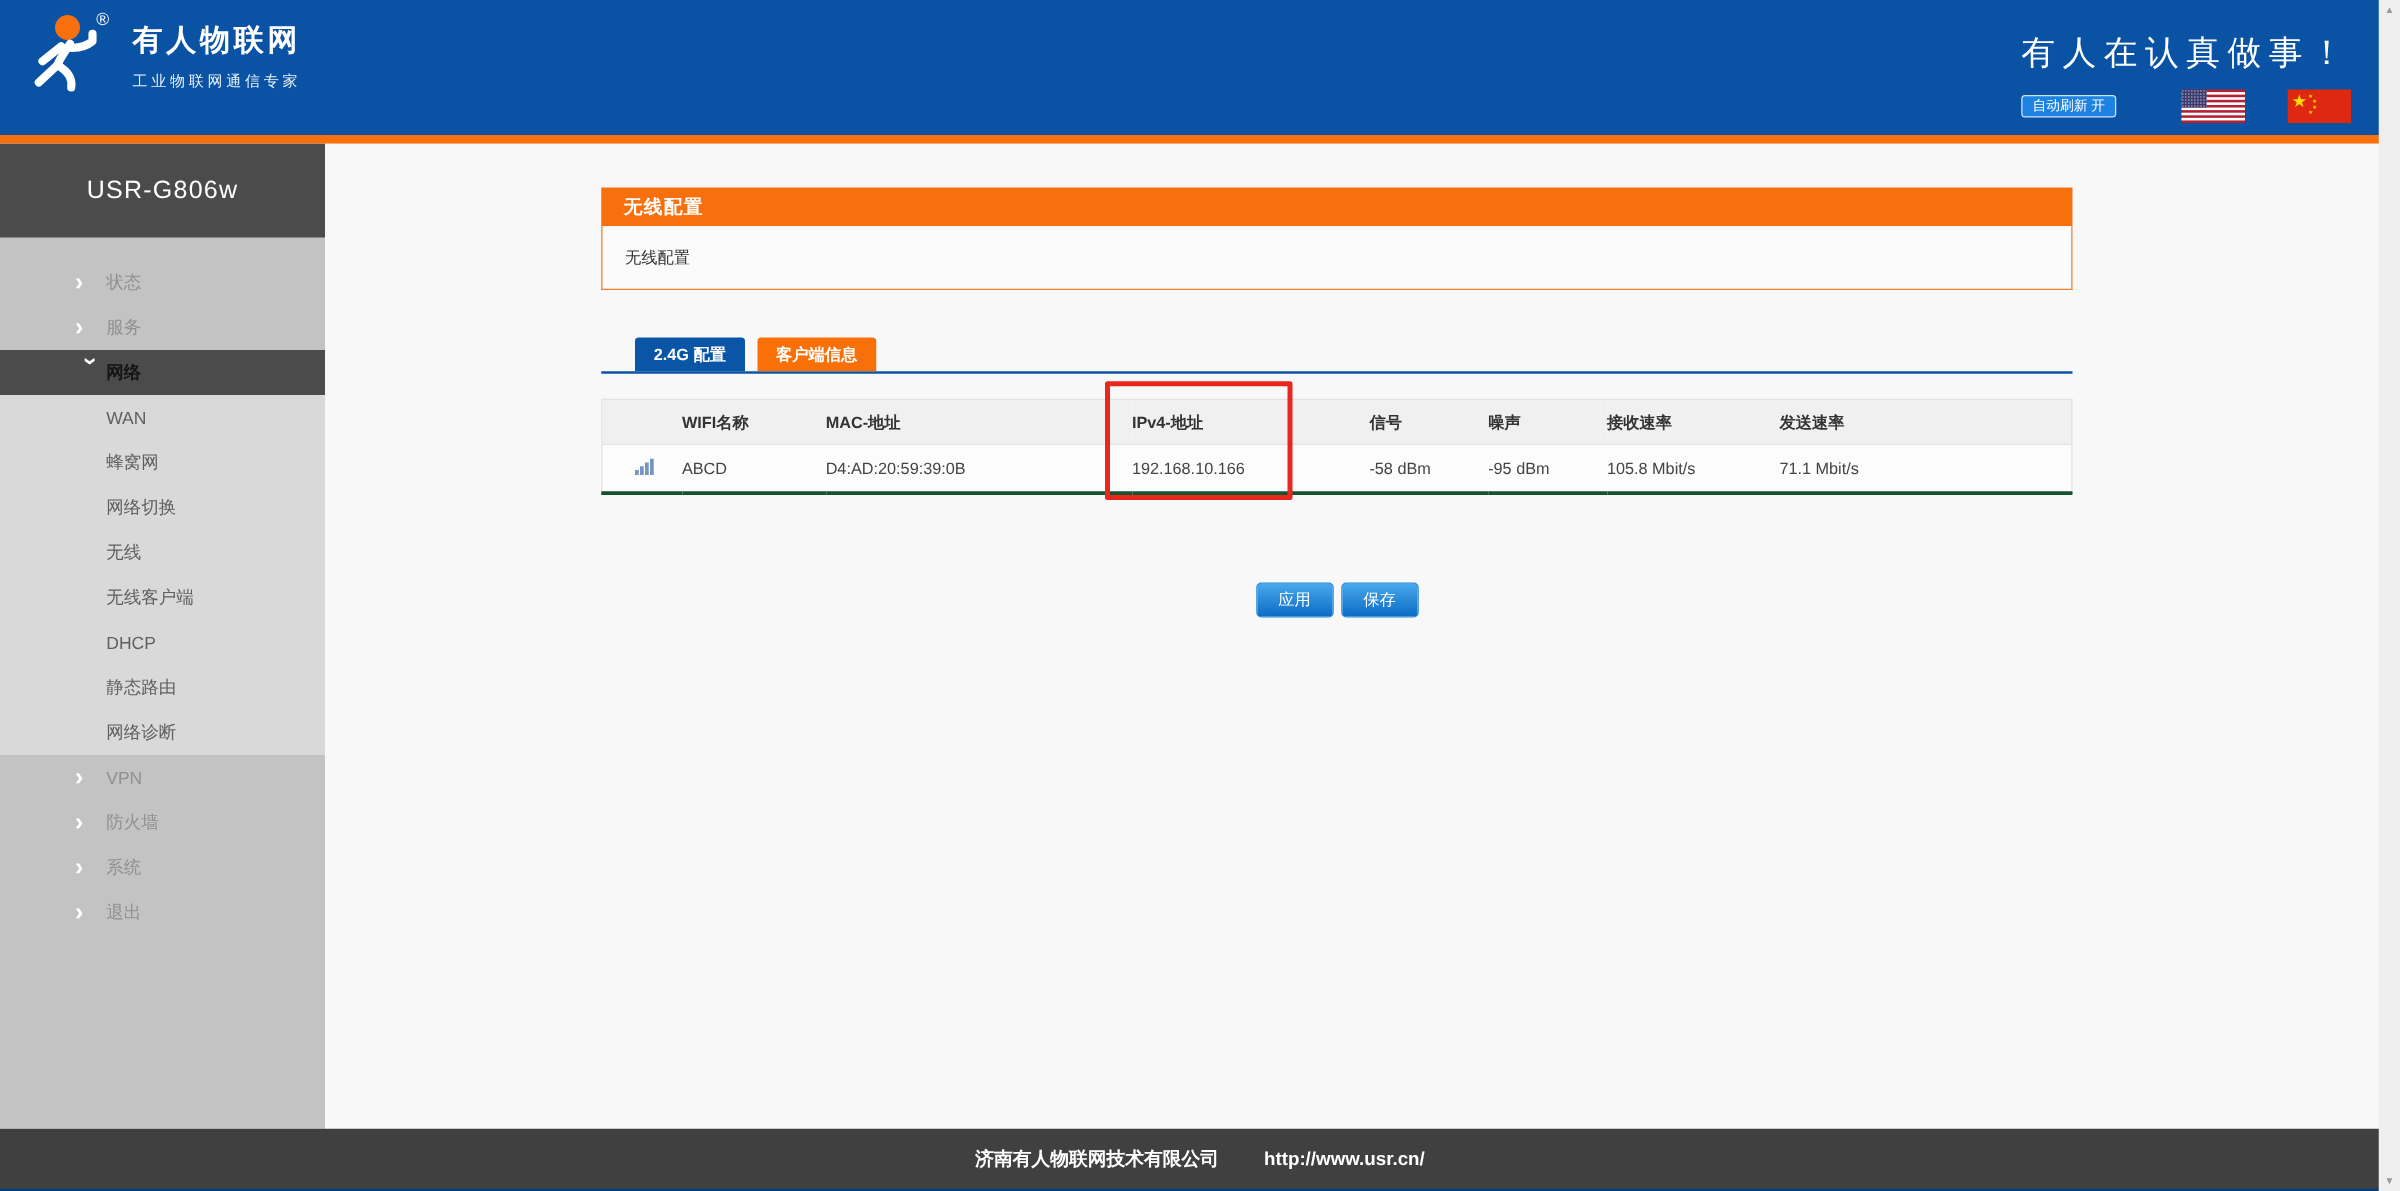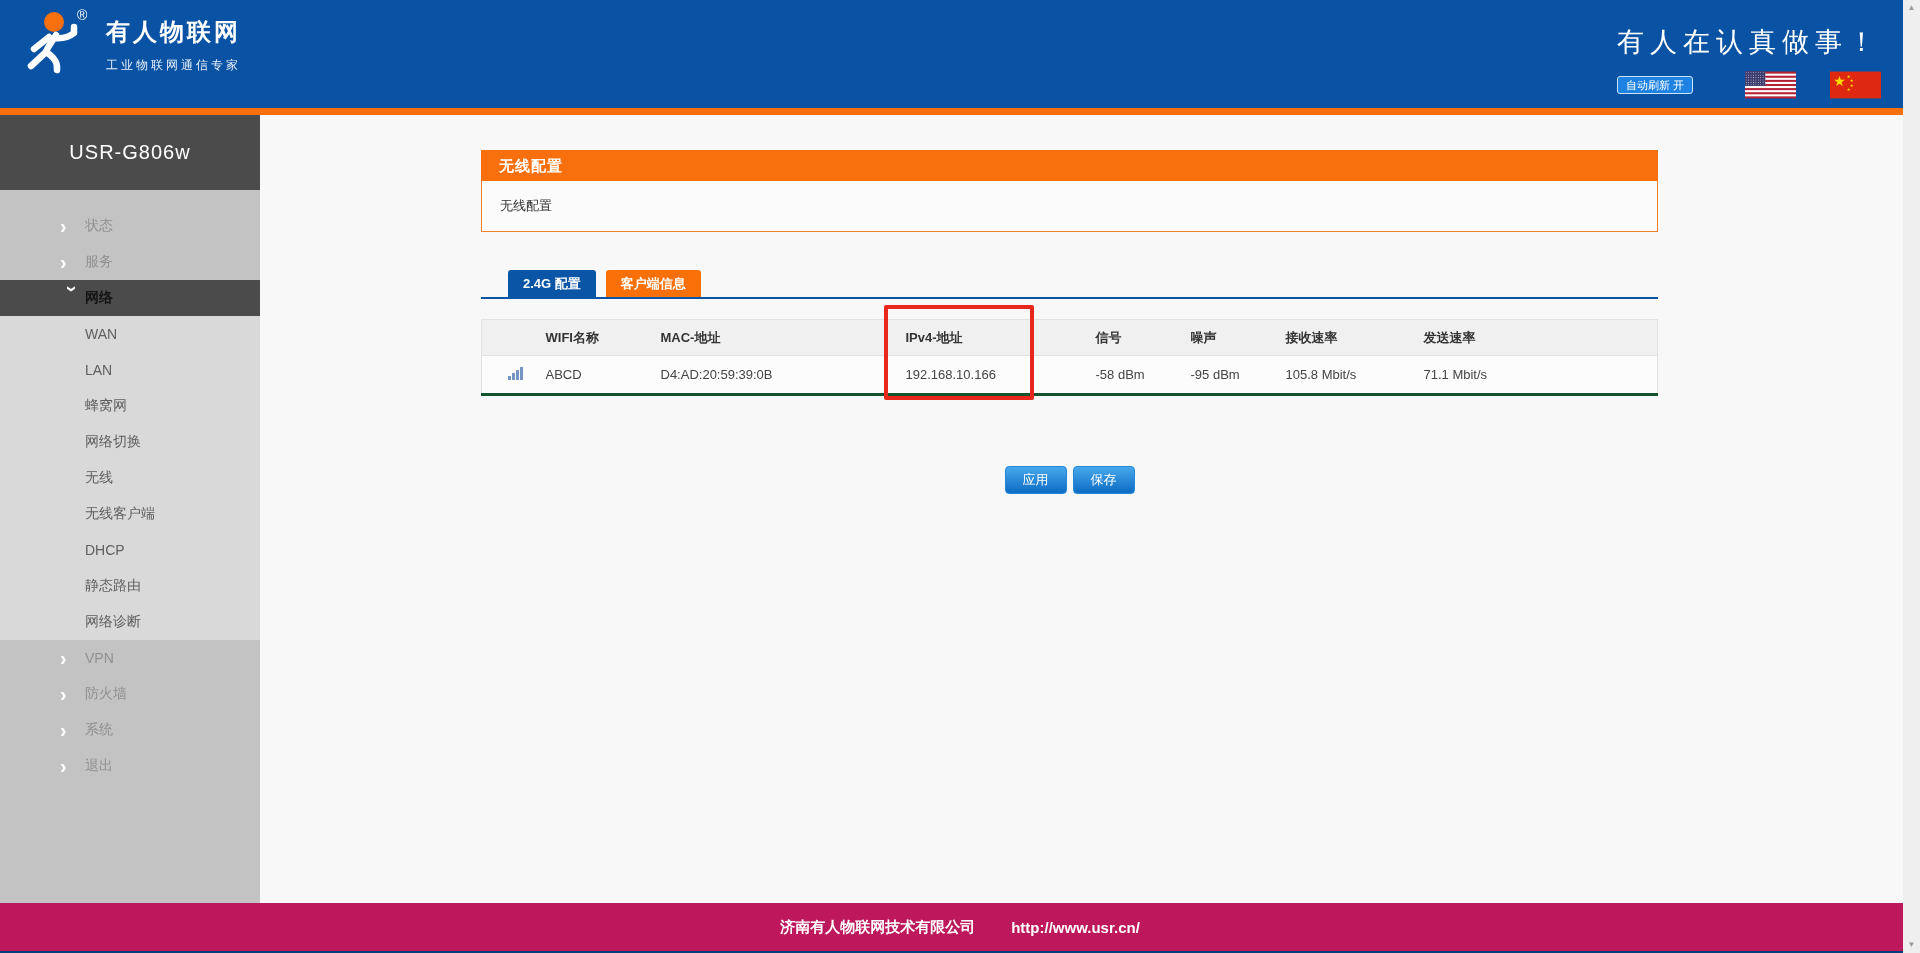--- a/index.html
+++ b/index.html
@@ -106,21 +106,21 @@
   .btn + .btn { margin-left:6px; }
 
   .red-annotation {
     position:absolute; left:403px; top:155px; width:150px; height:95px;
     border:4px solid #e8271d; border-radius:2px; pointer-events:none;
   }
 
   
   footer {
     position:absolute; left:0; top:903px; width:1920px; height:50px;
-    background:#be185d; border-bottom:2px solid #033d7a;
+    background:#404040; border-bottom:2px solid #033d7a;
     display:flex; align-items:center; justify-content:center;
     color:#fff; font-size:15px; font-weight:bold;
   }
   footer .f-url { margin-left:36px; cursor:pointer; }
 
   
   .scrollbar {
     position:absolute; right:0; top:0; width:17px; height:953px; background:#efefef;
     z-index:50; display:flex; flex-direction:column; justify-content:space-between;
     align-items:center; padding:3px 0;
@@ -199,23 +199,20 @@
           <span class="lbl">服务</span>
         </div>
         <div class="item active">
           <span class="chev">›</span>
           <span class="lbl">网络</span>
         </div>
         <div class="item sub">
           <span class="lbl">WAN</span>
         </div>
         <div class="item sub">
-          <span class="lbl">LAN</span>
-        </div>
-        <div class="item sub">
           <span class="lbl">蜂窝网</span>
         </div>
         <div class="item sub">
           <span class="lbl">网络切换</span>
         </div>
         <div class="item sub">
           <span class="lbl">无线</span>
         </div>
         <div class="item sub">
           <span class="lbl">无线客户端</span>

